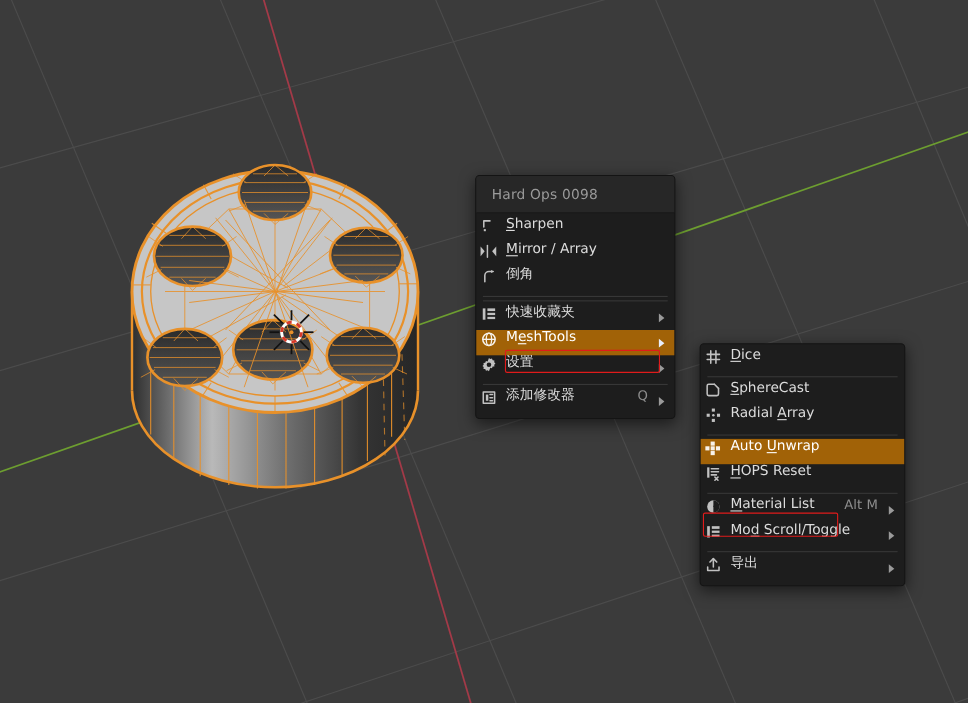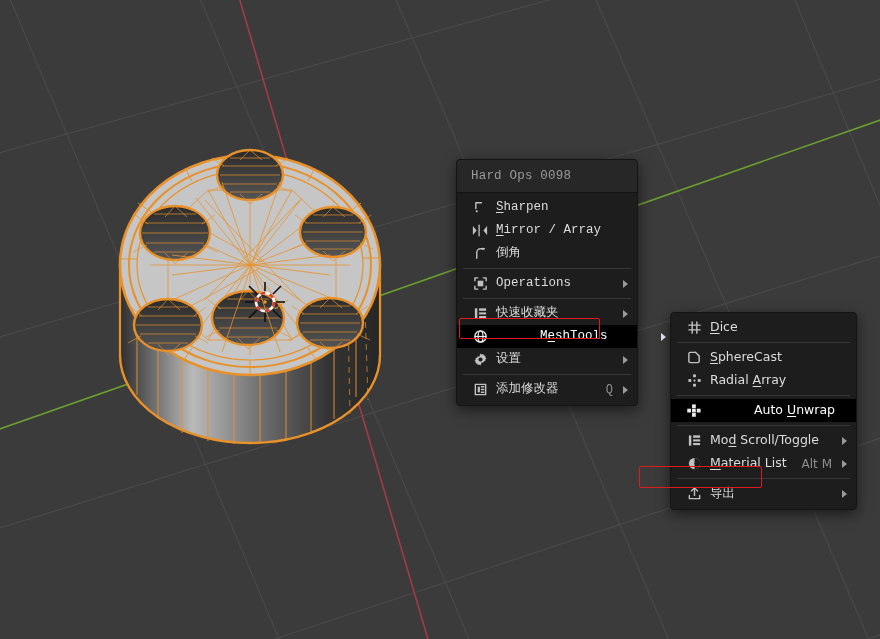--- a/index.html
+++ b/index.html
@@ -28,30 +28,30 @@
     font-size:12.5px;
     padding:9px 0 9px 14px;
     background:#272727;
     border-radius:3px 3px 0 0;
     border-bottom:1px solid #141414;
     letter-spacing:.2px;
   }
   .menu-body{padding:3px 0 4px 0;}
   .sep{height:1px;background:#373737;margin:3px 6px;}
   .item{
-    display:flex;align-items:center;
+    display:flex;
     height:23px;
-    padding:0 6px 0 12px;
+    padding:0 6px 0 0;
     color:#dcdcdc;
     font-size:12.5px;
     position:relative;
     white-space:nowrap;
     cursor:default;
   }
-  .item.hl{background:#000000;color:#ffffff;gap:44px;}
+  .item.hl{background:#a16207;color:#ffffff;}
   .item .ico{
     width:22px;min-width:22px;height:16px;
     display:flex;align-items:center;justify-content:center;
     margin-right:5px;
     opacity:.92;
   }
   .item .ico svg{display:block;}
   .label{flex:1;line-height:1;}
   .label .u{text-decoration:underline;text-underline-offset:2px;}
   .shortcut{color:#8e8e8e;font-size:12px;margin-left:14px;}
@@ -314,21 +314,21 @@
       <line x1="0" y1="-20" x2="0" y2="-11" stroke="#111" stroke-width="1.6"></line>
       <line x1="0" y1="11" x2="0" y2="20" stroke="#111" stroke-width="1.6"></line>
       <line x1="-16" y1="-16" x2="-8" y2="-8" stroke="#111" stroke-width="1.6"></line>
       <line x1="16" y1="-16" x2="8" y2="-8" stroke="#111" stroke-width="1.6"></line>
       <line x1="-16" y1="16" x2="-8" y2="8" stroke="#111" stroke-width="1.6"></line>
       <line x1="16" y1="16" x2="8" y2="8" stroke="#111" stroke-width="1.6"></line>
     </g>
   </svg>
 </div>
 
-<div class="menu" id="main-menu" style="left:456px;top:159px;width:182px;font-family:Liberation Mono, monospace;">
+<div class="menu" id="main-menu" style="left:432px;top:159px;width:182px;">
   <div class="menu-title">Hard Ops 0098</div>
   <div class="menu-body" id="main-menu-body">
       <div class="item">
         <span class="ico">
           <svg width="15" height="15" viewBox="0 0 16 16">
             <path d="M3 3h6M3 3v6" stroke="#cfcfcf" fill="none" stroke-width="1.5" stroke-linecap="round" stroke-linejoin="round"></path>
             <path d="M3 13h2v-2H3z" fill="#cfcfcf"></path>
           </svg>
         </span>
         <span class="label"><span class="u">S</span>harpen</span>
@@ -349,32 +349,20 @@
         <span class="ico">
           <svg width="15" height="15" viewBox="0 0 16 16">
             <path d="M4 13V7a4 4 0 0 1 4-4h4" stroke="#cfcfcf" fill="none" stroke-width="1.5" stroke-linecap="round" stroke-linejoin="round"></path>
             <path d="M10 1.6l3 1.4-3 1.4z" fill="#cfcfcf"></path>
           </svg>
         </span>
         <span class="label">倒角</span>
         <span class="arrow"></span>
       </div>
       <div class="sep"></div>
-      <div class="item">
-        <span class="ico">
-          <svg width="15" height="15" viewBox="0 0 16 16">
-            <path d="M2 5V2h3M14 5V2h-3M2 11v3h3M14 11v3h-3" stroke="#cfcfcf" fill="none" stroke-width="1.5" stroke-linecap="round" stroke-linejoin="round"></path>
-            <rect x="5" y="5" width="6" height="6" fill="#cfcfcf"></rect>
-          </svg>
-        </span>
-        <span class="label">Operations</span>
-        <span class="arrow">
-          <i></i>
-        </span>
-      </div>
       <div class="sep"></div>
       <div class="item">
         <span class="ico">
           <svg width="15" height="15" viewBox="0 0 16 16">
             <rect x="2" y="2.5" width="2.6" height="11" fill="#cfcfcf"></rect>
             <rect x="6.5" y="2.5" width="7.5" height="2.6" fill="#cfcfcf"></rect>
             <rect x="6.5" y="6.8" width="7.5" height="2.2" fill="#cfcfcf"></rect>
             <rect x="6.5" y="10.7" width="7.5" height="2.2" fill="#cfcfcf"></rect>
           </svg>
         </span>
@@ -419,21 +407,21 @@
         </span>
         <span class="label">添加修改器</span>
         <span class="qkey">Q</span>
         <span class="arrow">
           <i></i>
         </span>
       </div>
     </div>
 </div>
 
-<div class="menu" id="sub-menu" style="left:636px;top:312px;width:187px;margin-left:34px;">
+<div class="menu" id="sub-menu" style="left:636px;top:312px;width:187px;">
   <div class="menu-body" id="sub-menu-body">
       <div class="item">
         <span class="ico">
           <svg width="15" height="15" viewBox="0 0 16 16">
             <g stroke="#cfcfcf" fill="none" stroke-width="1.5" stroke-linecap="round" stroke-linejoin="round">
               <path d="M2 5.5h12M2 10.5h12M5.5 2v12M10.5 2v12"></path>
             </g>
           </svg>
         </span>
         <span class="label"><span class="u">D</span>ice</span>
@@ -470,49 +458,60 @@
             <rect x="6.4" y="1.5" width="4" height="4" fill="#ffffff"></rect>
             <rect x="1.3" y="6.1" width="4" height="4" fill="#ffffff"></rect>
             <rect x="6.4" y="6.1" width="4" height="4" fill="#ffffff"></rect>
             <rect x="11.5" y="6.1" width="4" height="4" fill="#ffffff"></rect>
             <rect x="6.4" y="10.7" width="4" height="4" fill="#ffffff"></rect>
           </svg>
         </span>
         <span class="label">Auto <span class="u">U</span>nwrap</span>
         <span class="arrow"></span>
       </div>
-      <div class="sep"></div>
+      <div class="item">
+        <span class="ico">
+          <svg width="15" height="15" viewBox="0 0 16 16">
+            <rect x="2" y="2" width="2.2" height="10" fill="#cfcfcf"></rect>
+            <path d="M6 3.3h7M6 6.3h7M6 9.3h5" stroke="#cfcfcf" fill="none" stroke-width="1.5" stroke-linecap="round" stroke-linejoin="round"></path>
+            <path d="M9.5 11.5l3 3M12.5 11.5l-3 3" stroke="#cfcfcf" fill="none" stroke-width="1.5" stroke-linecap="round" stroke-linejoin="round"></path>
+          </svg>
+        </span>
+        <span class="label"><span class="u">H</span>OPS Reset</span>
+        <span class="arrow"></span>
+      </div>
+      <div class="sep"></div>
+      <div class="item">
+        <span class="ico">
+          <svg width="15" height="15" viewBox="0 0 16 16">
+            <circle cx="8" cy="8" r="6" fill="#cfcfcf"></circle>
+            <path d="M8 2a6 6 0 0 1 0 12z" fill="#1d1d1d"></path>
+            <path d="M8 8l5-2.2" stroke="#1d1d1d" stroke-width="1.2"></path>
+          </svg>
+        </span>
+        <span class="label"><span class="u">M</span>aterial List</span>
+        <span class="shortcut">Alt M</span>
+        <span class="arrow">
+          <i></i>
+        </span>
+      </div>
       <div class="item">
         <span class="ico">
           <svg width="15" height="15" viewBox="0 0 16 16">
             <rect x="2" y="2.5" width="2.6" height="11" fill="#cfcfcf"></rect>
             <rect x="6.5" y="2.5" width="7.5" height="2.6" fill="#cfcfcf"></rect>
             <rect x="6.5" y="6.8" width="7.5" height="2.2" fill="#cfcfcf"></rect>
             <rect x="6.5" y="10.7" width="7.5" height="2.2" fill="#cfcfcf"></rect>
           </svg>
         </span>
         <span class="label">Mo<span class="u">d</span> Scroll/Toggle</span>
         <span class="arrow">
           <i></i>
         </span>
       </div>
-      <div class="item">
-        <span class="ico">
-          <svg width="15" height="15" viewBox="0 0 16 16">
-            <circle cx="8" cy="8" r="6" fill="#cfcfcf"></circle>
-            <path d="M8 2a6 6 0 0 1 0 12z" fill="#1d1d1d"></path>
-            <path d="M8 8l5-2.2" stroke="#1d1d1d" stroke-width="1.2"></path>
-          </svg>
-        </span>
-        <span class="label"><span class="u">M</span>aterial List</span>
-        <span class="shortcut">Alt M</span>
-        <span class="arrow">
-          <i></i>
-        </span>
-      </div>
       <div class="sep"></div>
       <div class="item">
         <span class="ico">
           <svg width="15" height="15" viewBox="0 0 16 16">
             <path d="M8 2v8" stroke="#cfcfcf" fill="none" stroke-width="1.5" stroke-linecap="round" stroke-linejoin="round"></path>
             <path d="M4.7 5.3L8 2l3.3 3.3" stroke="#cfcfcf" fill="none" stroke-width="1.5" stroke-linecap="round" stroke-linejoin="round"></path>
             <path d="M2.5 10v3.5h11V10" stroke="#cfcfcf" fill="none" stroke-width="1.5" stroke-linecap="round" stroke-linejoin="round"></path>
           </svg>
         </span>
         <span class="label">导出</span>

